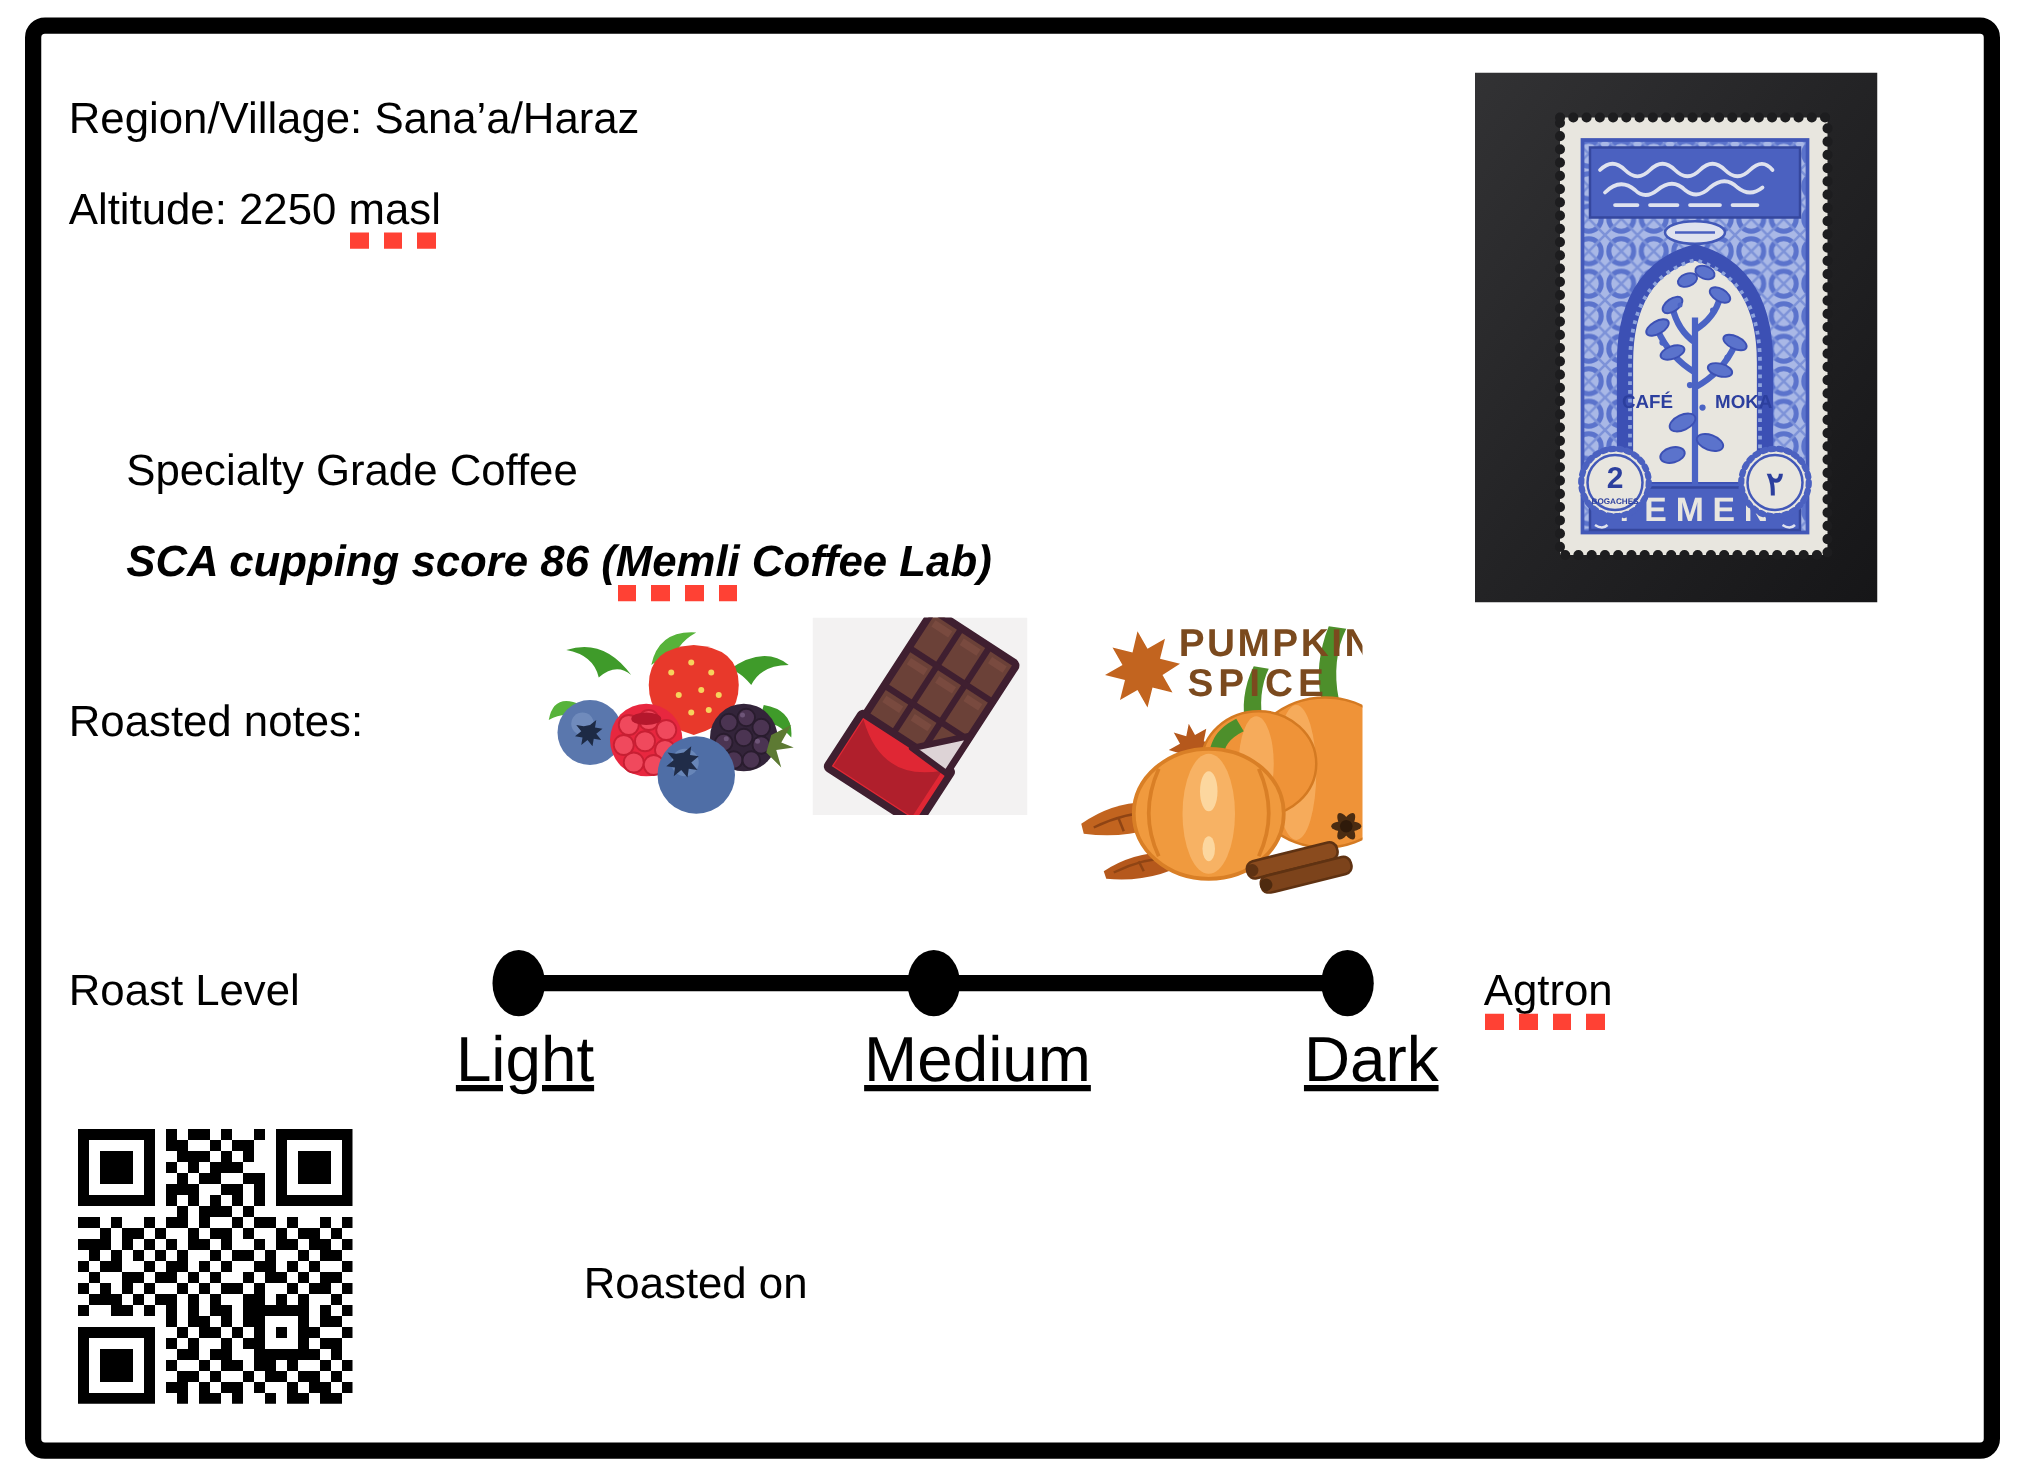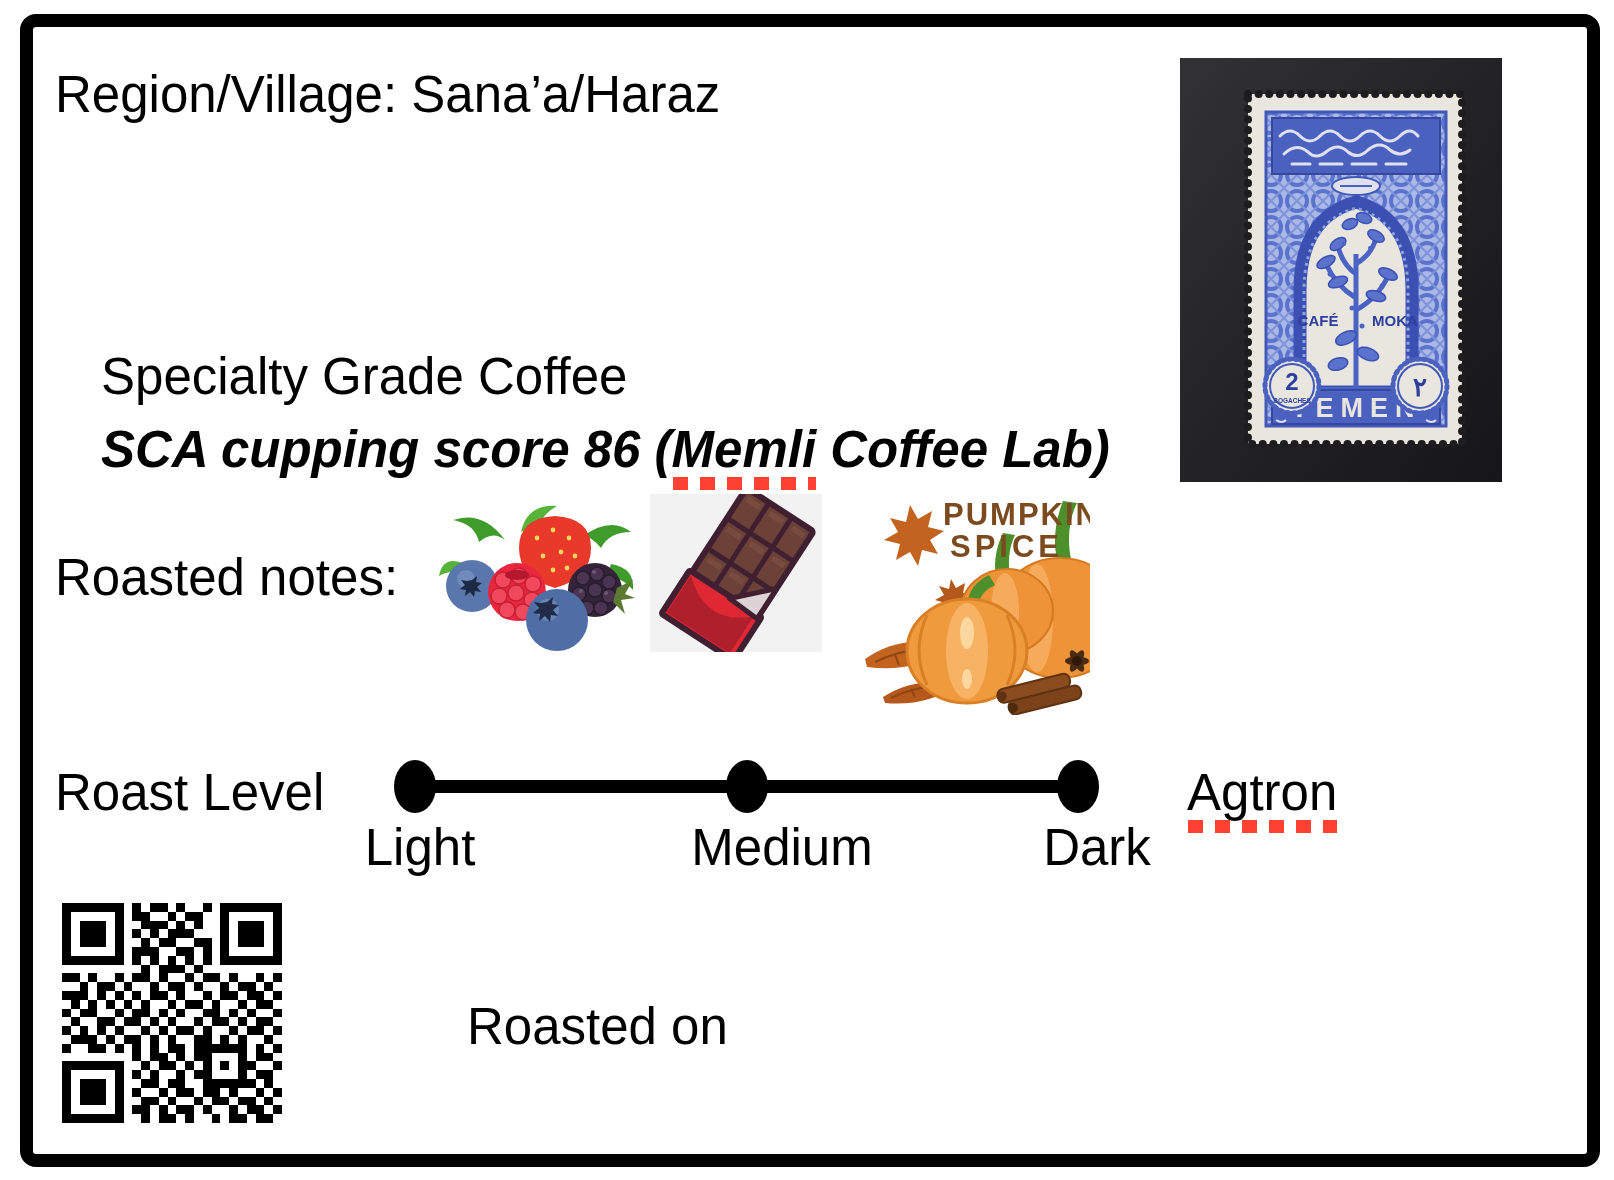--- a/index.html
+++ b/index.html
@@ -5,54 +5,55 @@
   * { margin:0; padding:0; box-sizing:border-box; }
   html,body { background:#ffffff; }
   .page {
     position:relative; width:1614px; height:1180px; background:#ffffff;
     font-family:"Liberation Sans", sans-serif; color:#000; overflow:hidden;
   }
   .label-border {
     position:absolute; left:20px; top:14px; width:1580px; height:1153px;
     border:13px solid #000; border-radius:16px;
   }
-  .txt { position:absolute; font-size:51px; line-height:73px; white-space:nowrap; }
+  .txt { position:absolute; font-size:35px; line-height:73px; white-space:nowrap; }
   .bold-italic { font-weight:bold; font-style:italic; }
   .sq-underline { position:relative; }
   .sq-underline::after {
     content:""; position:absolute; left:1px; right:0; bottom:-12px; height:13px;
     background:repeating-linear-gradient(90deg,#ff4134 0 15px,transparent 15px 27px);
   }
   .header-block { position:absolute; left:55px; top:58px; }
   .grade-block { position:absolute; left:55px; top:340px;margin-left:46px; }
   .tasting-label { left:55px; top:541px; }
   .roast-label { left:55px; top:756px; }
   .agtron-label { left:1187px; top:756px; }
   .roasted-on { left:467px; top:990px; }
   .slider-line { position:absolute; left:415px; top:780px; width:663px; height:13px; background:#000; }
   .slider-dot { position:absolute; width:42px; height:53px; background:#000; border-radius:50%; top:760px; }
   .dot-light { left:394px; } .dot-medium { left:726px; } .dot-dark { left:1057px; }
-  .level-label { position:absolute; top:818px; width:260px; text-align:center; font-size:51px; }
+  .level-label { position:absolute; top:818px; width:260px; text-align:center; font-size:51px;text-decoration:underline; }
   .lv-light { left:290px; } .lv-medium { left:652px; } .lv-dark { left:967px; }
   .stamp-photo { position:absolute; left:1180px; top:58px; width:322px; height:424px; }
   .berries-img { position:absolute; left:435px; top:502px; width:202px; height:152px; }
   .chocolate-img { position:absolute; left:650px; top:494px; width:172px; height:158px; }
   .pumpkin-img { position:absolute; left:855px; top:483px; width:235px; height:232px; }
   .qr { position:absolute; left:62px; top:903px; width:220px; height:220px; }
   svg text { font-family:"Liberation Sans", sans-serif; }
 </style>
 </head>
 <body>
 
 <div class="page">
 
   <div class="label-border"></div>
 
   <div class="header-block">
     <div class="txt" style="position:static">Region/Village: Sana’a/Haraz</div>
+    <div class="txt" style="position:static"><span>Altitude: 2250 </span><span class="sq-underline">masl</span></div>
   </div>
 
   <div class="grade-block">
     <div class="txt" style="position:static">Specialty Grade Coffee</div>
     <div class="txt bold-italic" style="position:static"><span>SCA cupping score 86 (</span><span class="sq-underline">Memli</span><span> Coffee Lab)</span></div>
   </div>
 
   <div class="txt tasting-label">Roasted notes:</div>
 
   <svg class="berries-img" viewBox="0 0 202 152">

